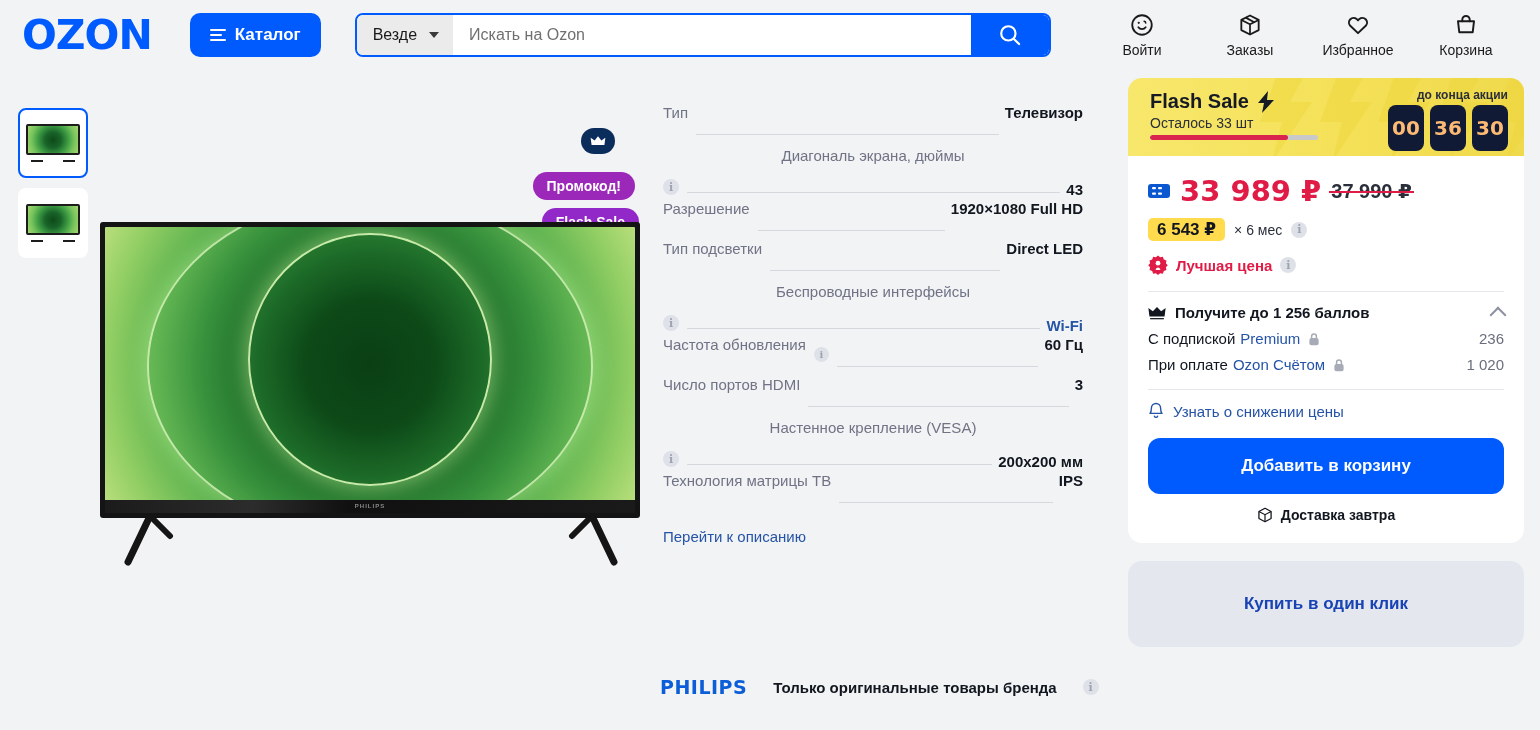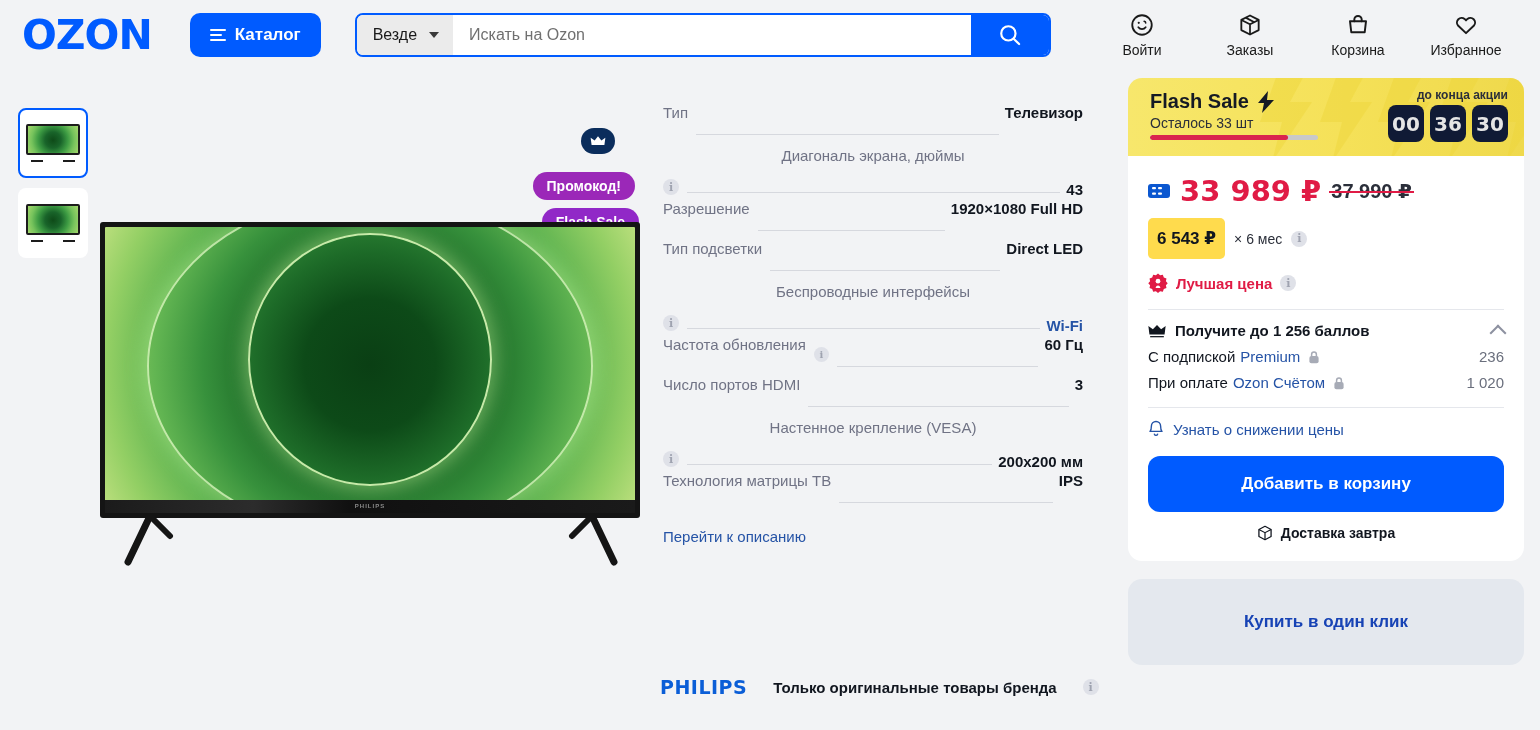--- a/index.html
+++ b/index.html
@@ -210,22 +210,22 @@
   .flash-left-qty { font-size: 14px; color: #2b2f3a; margin-top: 2px; }
   .qty-bar {
     margin-top: 4px; width: 168px; height: 5px; border-radius: 3px; background: #c9c9c9;
     overflow: hidden;
   }
   .qty-bar i { display: block; height: 100%; width: 82%; background: #d9254e; border-radius: 3px; }
   .timer { position: absolute; right: 16px; top: 10px; z-index: 2; text-align: right; }
   .timer-cap { font-size: 12px; font-weight: 700; color: #2b2f3a; margin-bottom: 3px; }
   .timer-digits { display: flex; gap: 6px; }
   .tdig {
-    width: 36px; height: 37px; border-radius: 8px; background: #101a35;
-    color: #e5e5e5; font-size: 20px; font-weight: 800;
+    width: 36px; height: 46px; border-radius: 8px; background: #101a35;
+    color: #fdba74; font-size: 20px; font-weight: 800;
     display: flex; align-items: center; justify-content: center;
     font-family: "DejaVu Sans", sans-serif;
   }
 
   .buybox {
     background: #fff; border-radius: 0 0 14px 14px;
     padding: 18px 20px 20px 20px;
   }
   .price-line { display: flex; align-items: center; gap: 10px; }
   .price-now {
@@ -234,21 +234,21 @@
   }
   .price-old {
     font-size: 20px; font-weight: 700; color: #2b2f3a; position: relative; white-space: nowrap;
   }
   .price-old::after {
     content: ""; position: absolute; left: -2px; right: -2px; top: 52%;
     height: 2px; background: #e01b45;
   }
   .instal-line { display: flex; align-items: center; gap: 9px; margin-top: 10px; }
   .instal-chip {
-    background: #ffdb4d; border-radius: 5px; padding: 10px 9px;
+    background: #ffdb4d; border-radius: 5px; padding: 1px 9px;
     font-size: 17px; font-weight: 800; color: #11161f;
   }
   .instal-txt { font-size: 14px; color: #2b2f3a; }
   .best-line { display: flex; align-items: center; gap: 8px; margin-top: 14px; }
   .best-txt { color: #e01b45; font-size: 15px; font-weight: 700; }
 
   .divider { height: 1px; background: #e5e7ec; margin: 16px 0 12px 0; }
 
   .points-head {
     display: flex; align-items: center; gap: 9px;
@@ -336,30 +336,30 @@
       <div class="hdr-item">
         <svg width="26" height="26" viewBox="0 0 24 24" fill="none">
           <path d="M12 3.2 20 7.3v9.4L12 20.8 4 16.7V7.3z" stroke="#1a1a1a" stroke-width="1.7" stroke-linejoin="round"></path>
           <path d="M4 7.3 12 11.4l8-4.1M12 11.4v9.4" stroke="#1a1a1a" stroke-width="1.6"></path>
           <path d="M8 5.2 16 9.4" stroke="#1a1a1a" stroke-width="1.6"></path>
         </svg>
         <span class="lbl">Заказы</span>
       </div>
       <div class="hdr-item">
         <svg width="26" height="26" viewBox="0 0 24 24" fill="none">
+          <path d="M12 19.5 4.6 12.4a4.3 4.3 0 0 1 6.1-6l1.3 1.3 1.3-1.3a4.3 4.3 0 0 1 6.1 6z" stroke="#1a1a1a" stroke-width="1.8" stroke-linejoin="round"></path>
+        </svg>
+        <span class="lbl">Избранное</span>
+      </div>
+      <div class="hdr-item">
+        <svg width="26" height="26" viewBox="0 0 24 24" fill="none">
           <path d="M4.6 8.5h14.8l-1.2 10.2H5.8z" stroke="#1a1a1a" stroke-width="1.8" stroke-linejoin="round"></path>
           <path d="M8.6 8.5V7a3.4 3.4 0 0 1 6.8 0v1.5" stroke="#1a1a1a" stroke-width="1.8" stroke-linecap="round"></path>
         </svg>
         <span class="lbl">Корзина</span>
-      </div>
-      <div class="hdr-item">
-        <svg width="26" height="26" viewBox="0 0 24 24" fill="none">
-          <path d="M12 19.5 4.6 12.4a4.3 4.3 0 0 1 6.1-6l1.3 1.3 1.3-1.3a4.3 4.3 0 0 1 6.1 6z" stroke="#1a1a1a" stroke-width="1.8" stroke-linejoin="round"></path>
-        </svg>
-        <span class="lbl">Избранное</span>
       </div>
     </div>
   </div>
 
   <div class="thumbs">
     <div class="thumb active">
       <div class="mini-tv">
         <div class="mini-screen"></div>
         <div class="mini-leg l"></div>
           <div class="mini-leg r"></div>

